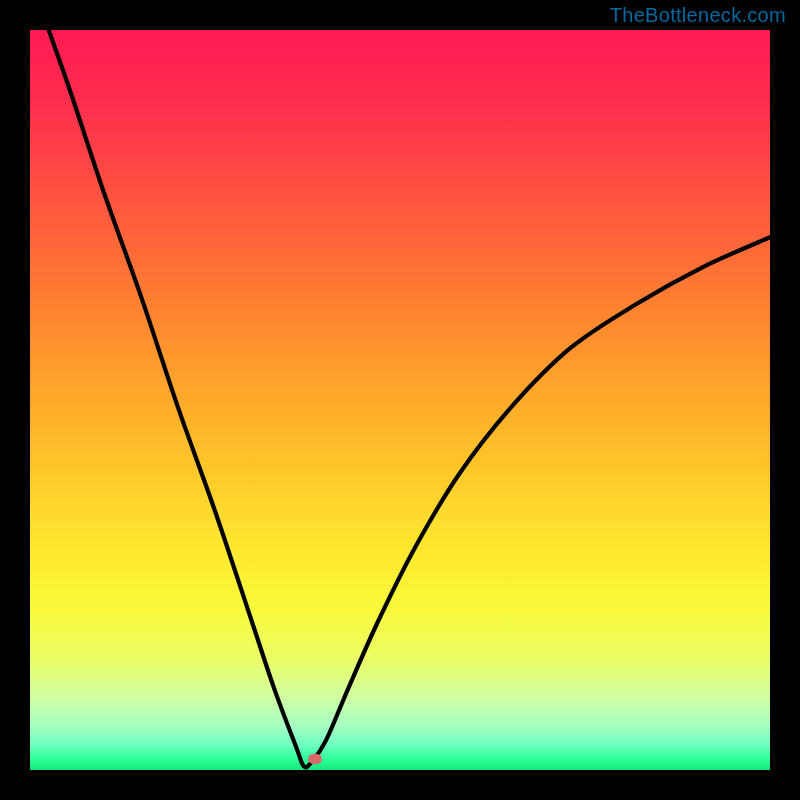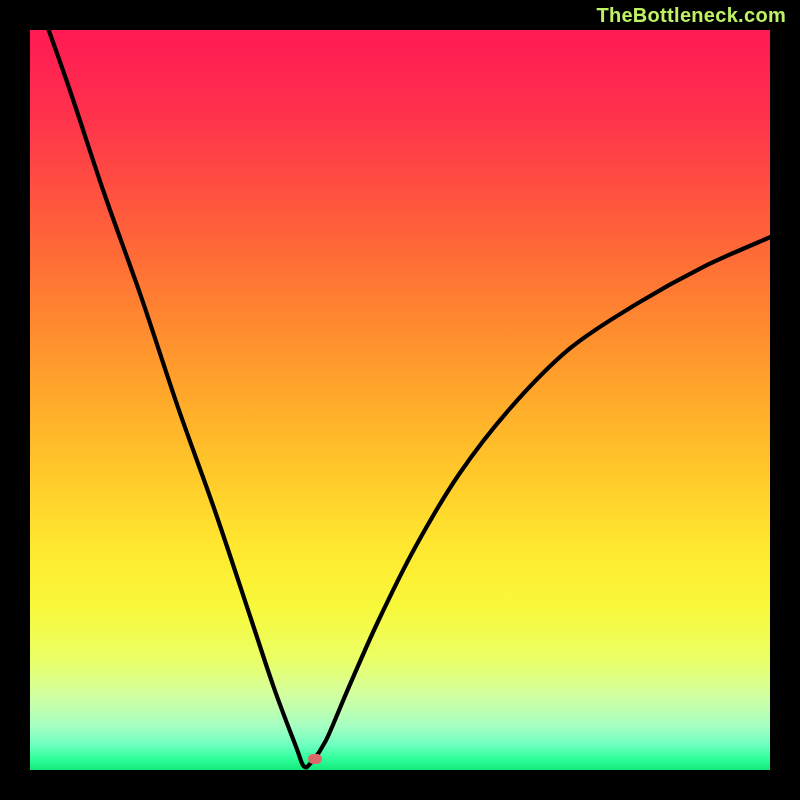--- a/index.html
+++ b/index.html
@@ -14,23 +14,23 @@
   .frame {
     position: relative;
     width: 800px;
     height: 800px;
     background: #000000;
   }
   .watermark {
     position: absolute;
     top: 4px;
     right: 14px;
-    color: #bef264;
+    color: #0369a1;
     font-size: 20px;
-    font-weight: 700;
+    font-weight: 400;
     letter-spacing: 0.3px;
     z-index: 5;
   }
   .plot-area {
     position: absolute;
     left: 30px;
     top: 30px;
     width: 740px;
     height: 740px;
     overflow: hidden;

